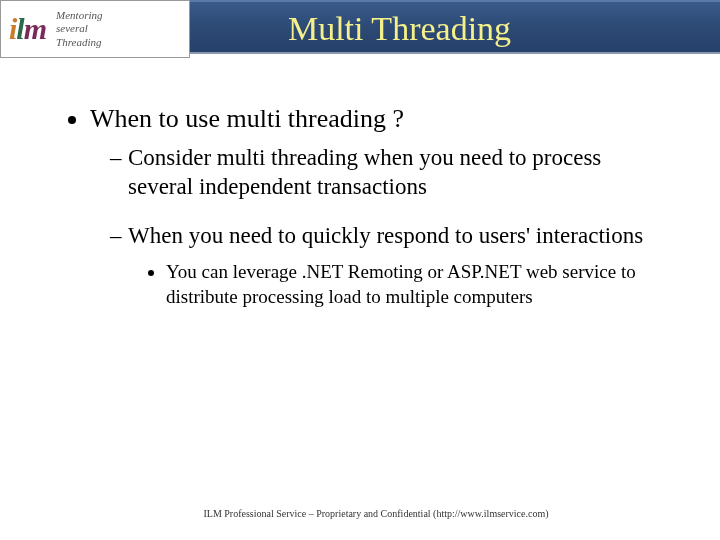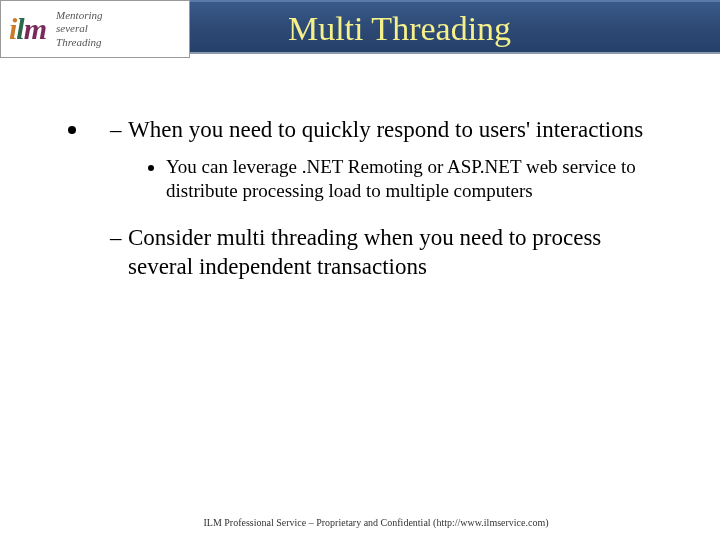--- a/index.html
+++ b/index.html
@@ -63,21 +63,21 @@
   }
   ul.lvl1 { list-style: disc; padding-left: 20px; }
   ul.lvl1 > li { font-size: 26px; margin-bottom: 12px; }
   ul.lvl2 { list-style: none; padding-left: 20px; margin-top: 10px; }
   ul.lvl2 > li { font-size: 23px; margin-bottom: 20px; position: relative; padding-left: 18px; line-height: 1.25; }
   ul.lvl2 > li::before { content: "–"; position: absolute; left: 0; }
   ul.lvl3 { list-style: disc; padding-left: 38px; margin-top: 10px; }
   ul.lvl3 > li { font-size: 19px; line-height: 1.3; }
   .footer {
     position: absolute;
-    bottom: 12px;
+    bottom: 21px;
     width: 100%;
     text-align: center;
     font-size: 10px;
     color: #333;
     padding-left: 32px;
   }
 </style>
 </head>
 <body>
 
@@ -93,30 +93,31 @@
       <div>several</div>
       <div>Threading</div>
     </div>
   </div>
   <div class="title">Multi Threading</div>
 </div>
 
 <div class="content">
   <ul class="lvl1">
     <li>
+      <span>When to use multi threading ?</span>
       <ul class="lvl2">
+        <li>
+          <span>Consider multi threading when you need to process several independent transactions</span>
+        </li>
         <li>
           <span>When you need to quickly respond to users' interactions</span>
           <ul class="lvl3">
             <li>
               <span>You can leverage .NET Remoting or ASP.NET web service to distribute processing load to multiple computers</span>
             </li>
           </ul>
-        </li>
-        <li>
-          <span>Consider multi threading when you need to process several independent transactions</span>
         </li>
       </ul>
     </li>
   </ul>
 </div>
 
 <div class="footer">ILM Professional Service – Proprietary and Confidential (http://www.ilmservice.com)</div>
 
 </body></html>

